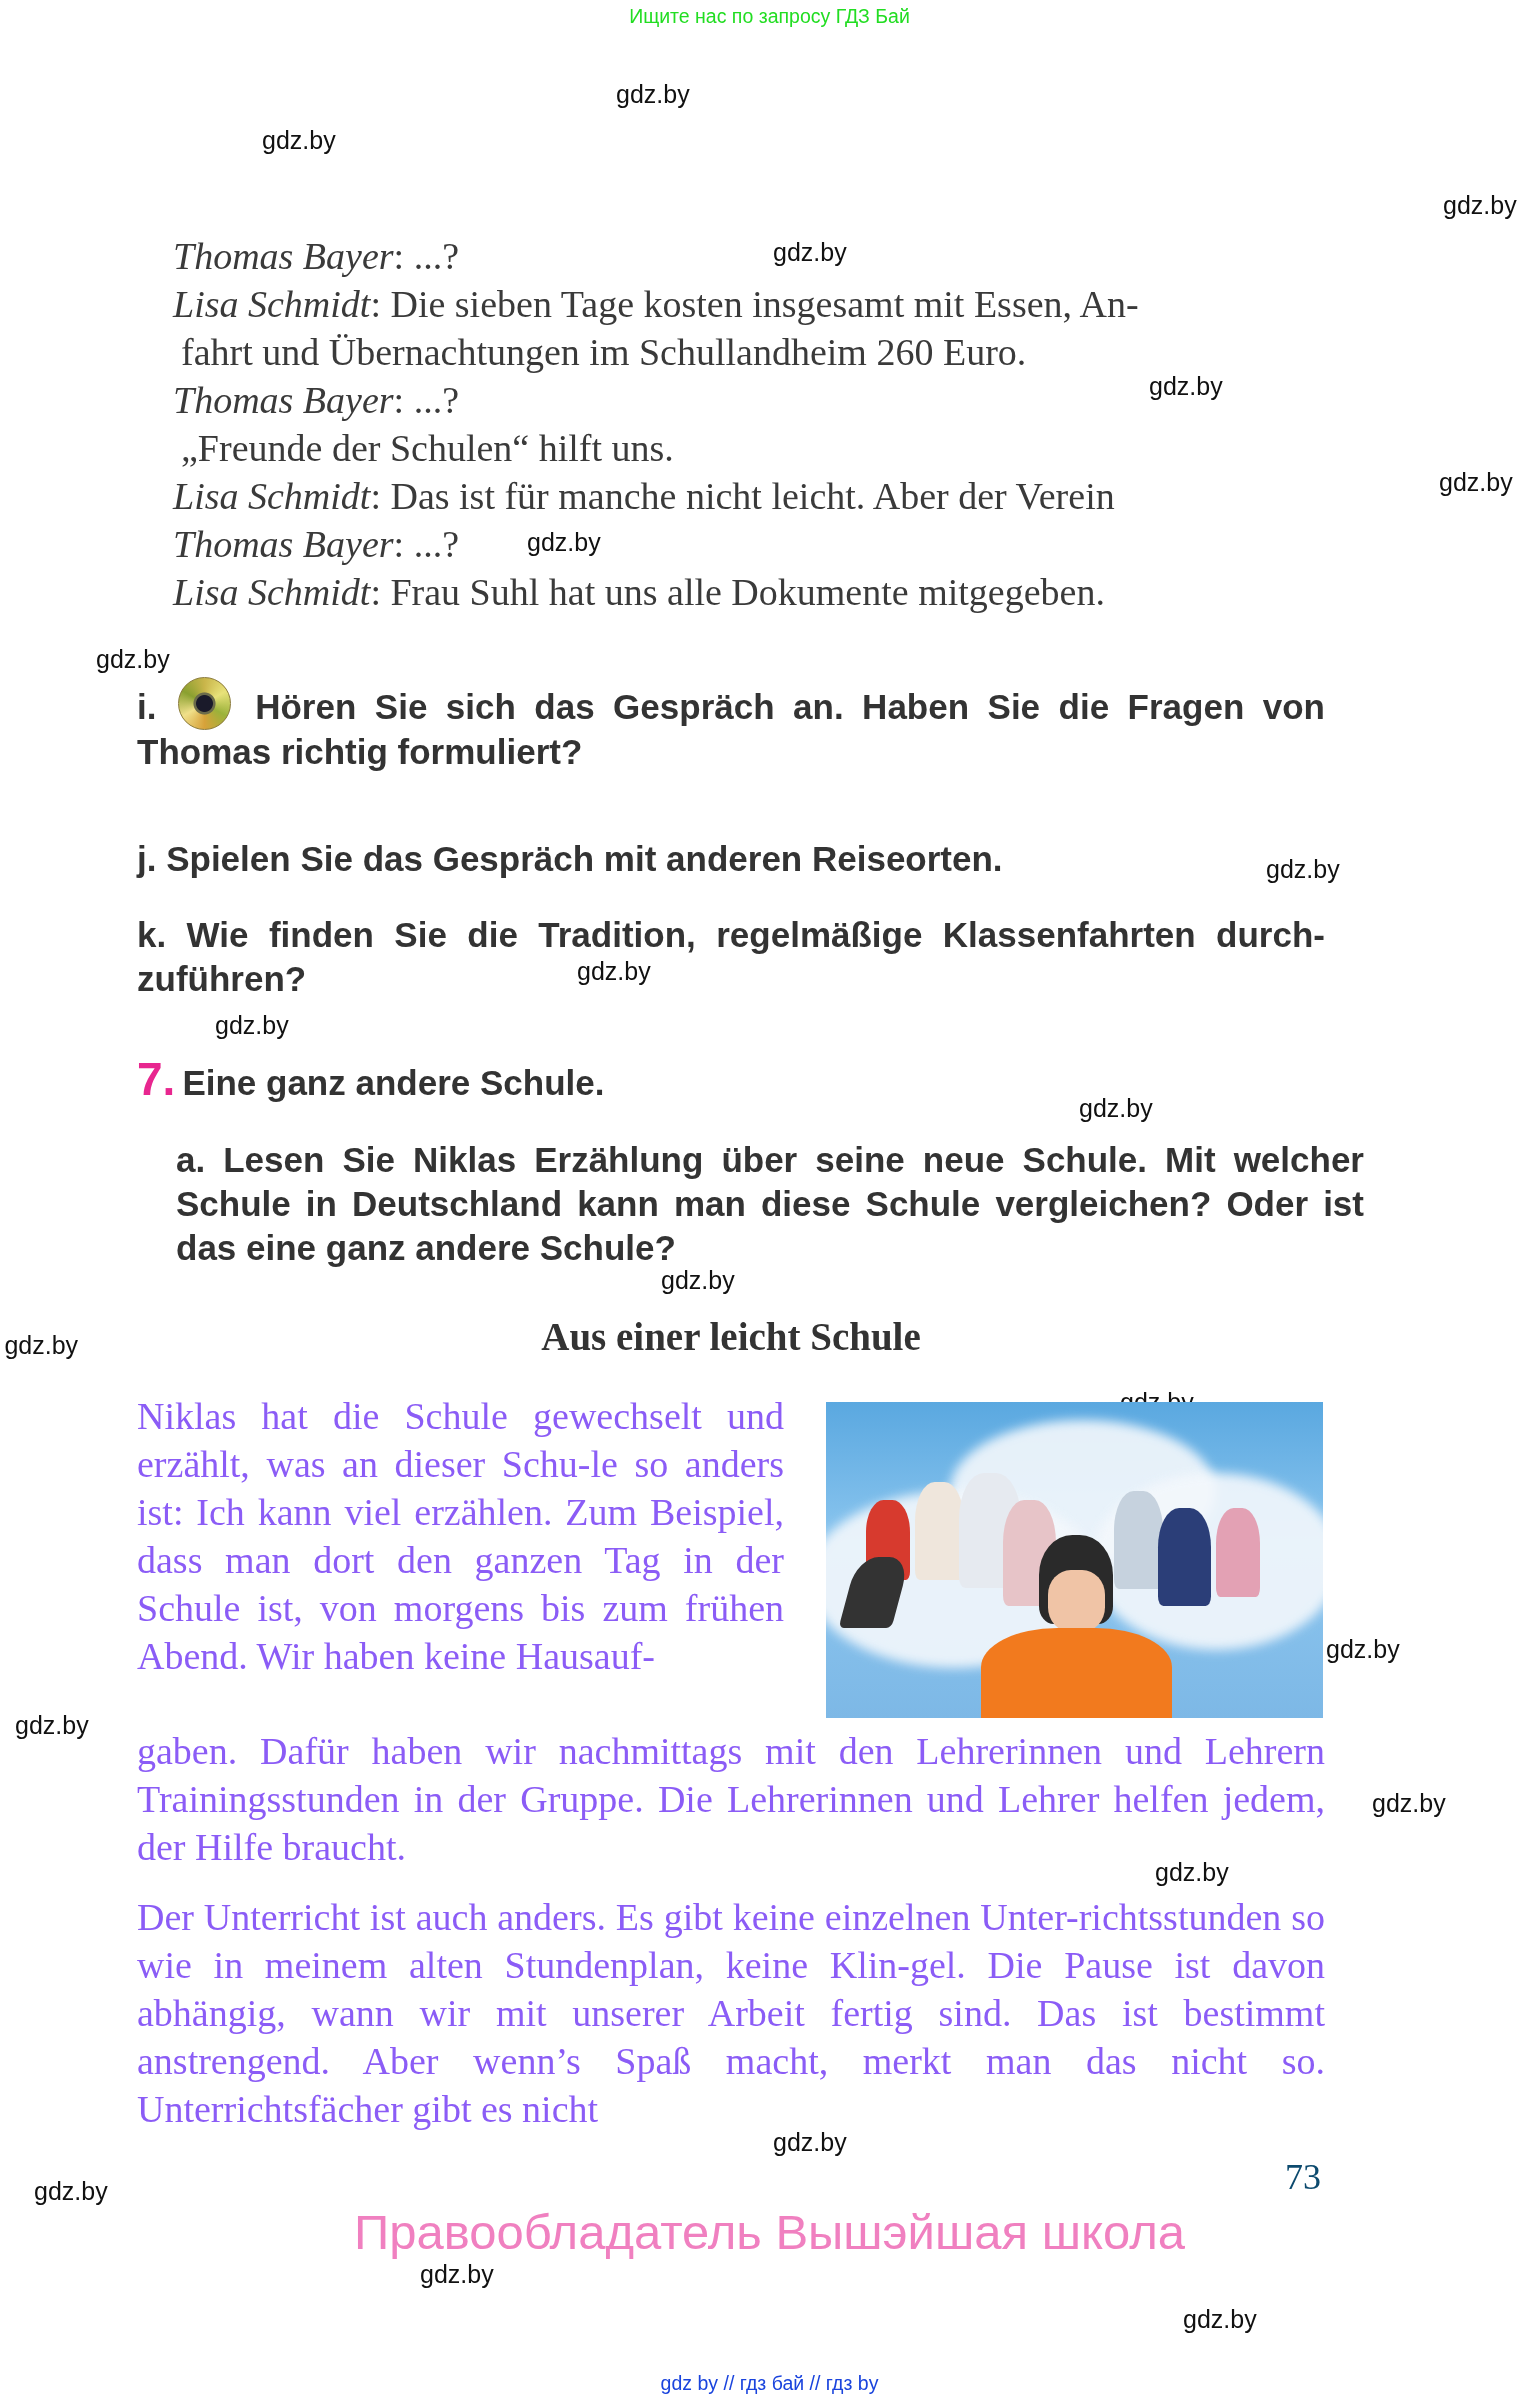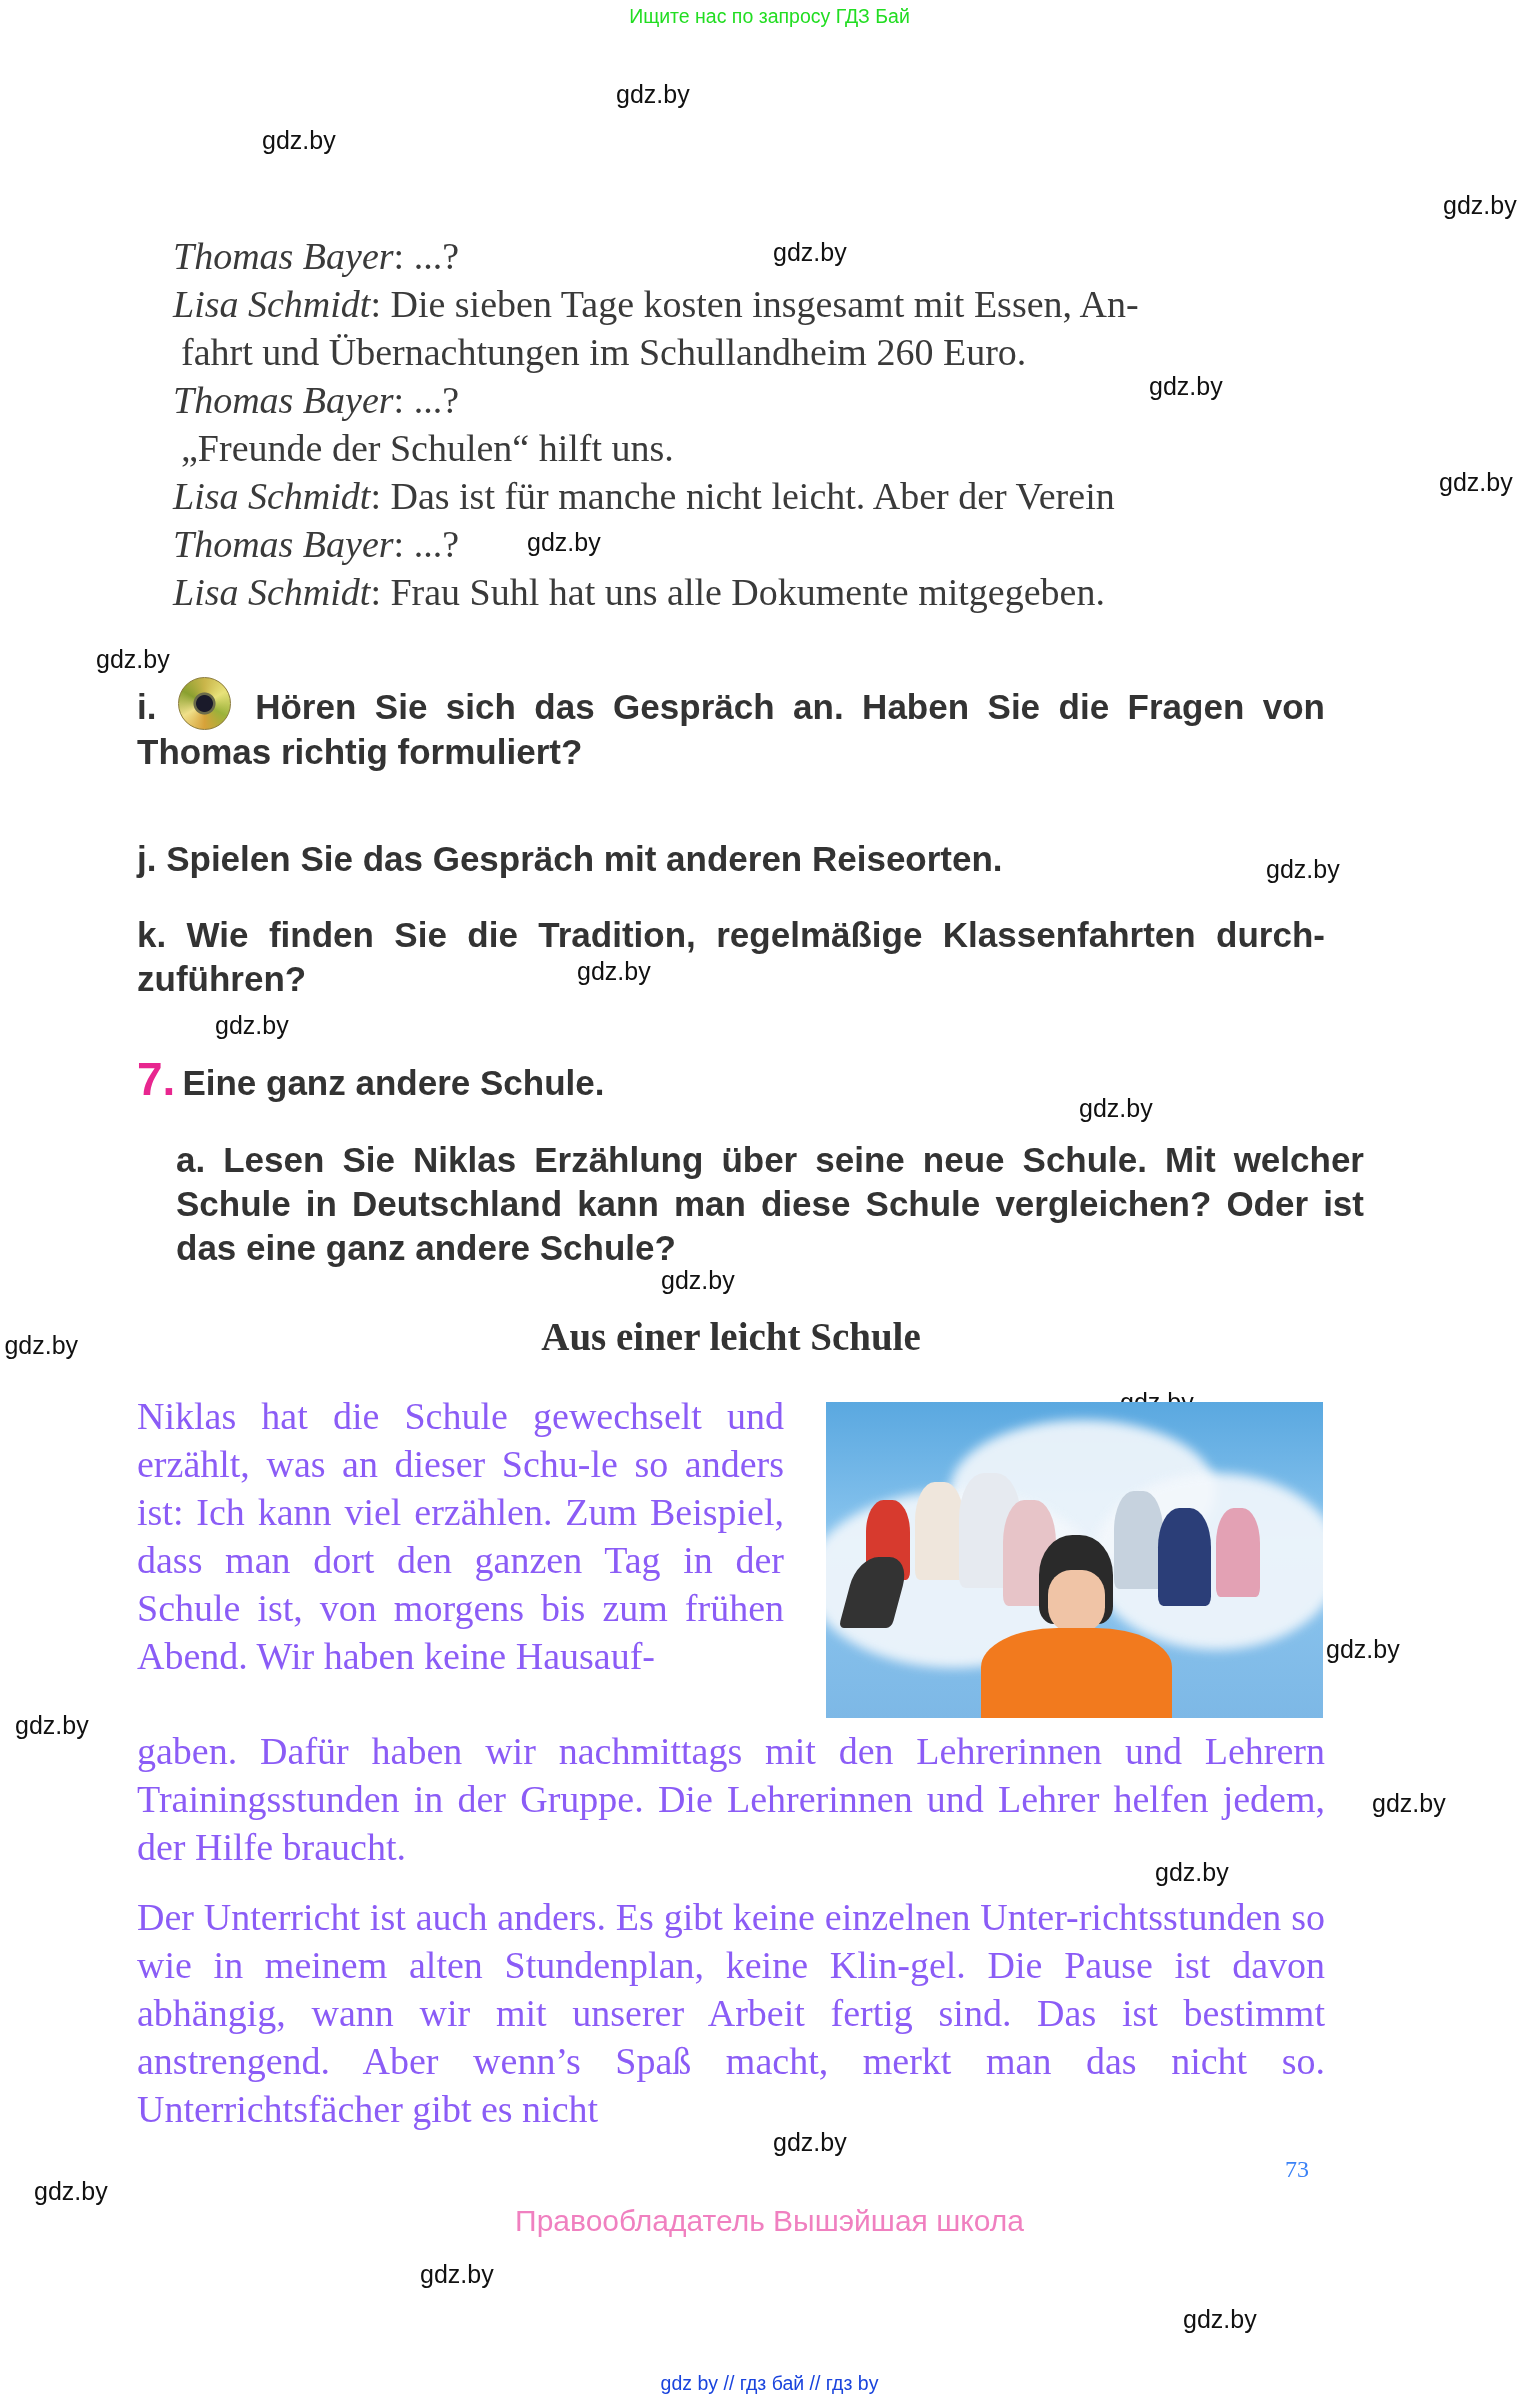--- a/index.html
+++ b/index.html
@@ -18,22 +18,22 @@
       border: 0.9px solid #8a7a3a; }
     .ex-num { color: #e8268f; font-family: "Liberation Sans", sans-serif; font-weight: bold; font-size: 46px; margin-right: 7px; }
     .story-title { left: 137px; width: 1188px; text-align: center; font-family: "Liberation Serif", serif; font-weight: bold; font-size: 39px; color: #333333; }
     .story { font-family: "Liberation Serif", serif; font-size: 38px; line-height: 48px; color: #8b5cf6; text-align: justify; }
     .story-col { left: 137px; width: 647px; }
     .story-full { left: 137px; width: 1188px; }
     .photo { left: 826px; top: 1402px; width: 497px; height: 316px; overflow: hidden;
       background: linear-gradient(180deg, #5aa8e0 0%, #8cc6ef 45%, #7db8e6 100%); }
     .cloud { position: absolute; background: #f4f8fc; border-radius: 50%; filter: blur(5.3px); opacity: .9; }
     .person { position: absolute; border-radius: 40% 40% 10% 10%; }
-    .page-num { left: 1285px; top: 2156px; font-family: "Liberation Serif", serif; font-size: 24px; color: #3b82f6; }
-    .copyright { top: 2204px; left: 0; width: 1539px; text-align: center; font-family: "Liberation Sans", sans-serif; font-size: 30px; color: #f080c0; }
+    .page-num { left: 1285px; top: 2156px; font-family: "Liberation Serif", serif; font-size: 36px; color: #0c4a6e; }
+    .copyright { top: 2204px; left: 0; width: 1539px; text-align: center; font-family: "Liberation Sans", sans-serif; font-size: 49px; color: #f080c0; }
     .footer-links { top: 2372px; left: 0; width: 1539px; text-align: center; font-family: "Liberation Sans", sans-serif; font-size: 19.5px; color: #1a44dd; }
   </style>
 </head>
 <body>
 
 <div class="abs top-banner">Ищите нас по запросу ГДЗ Бай</div>
 
 <span class="wm" style="left:616px;top:80px;">gdz.by</span>
 <span class="wm" style="left:262px;top:126px;">gdz.by</span>
 <span class="wm" style="left:1443px;top:191px;">gdz.by</span>

